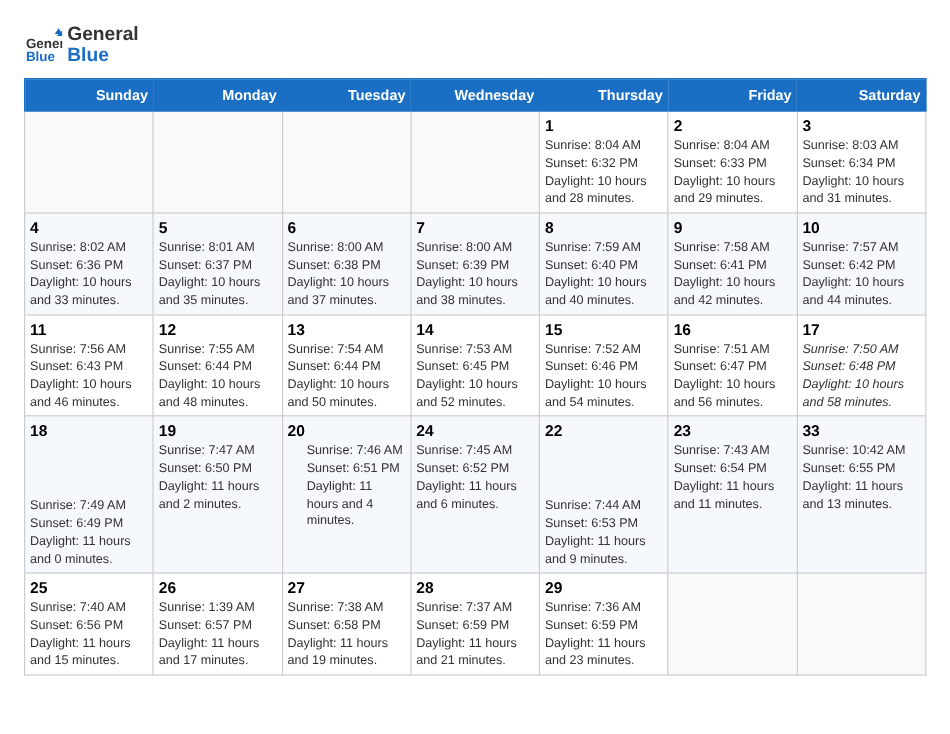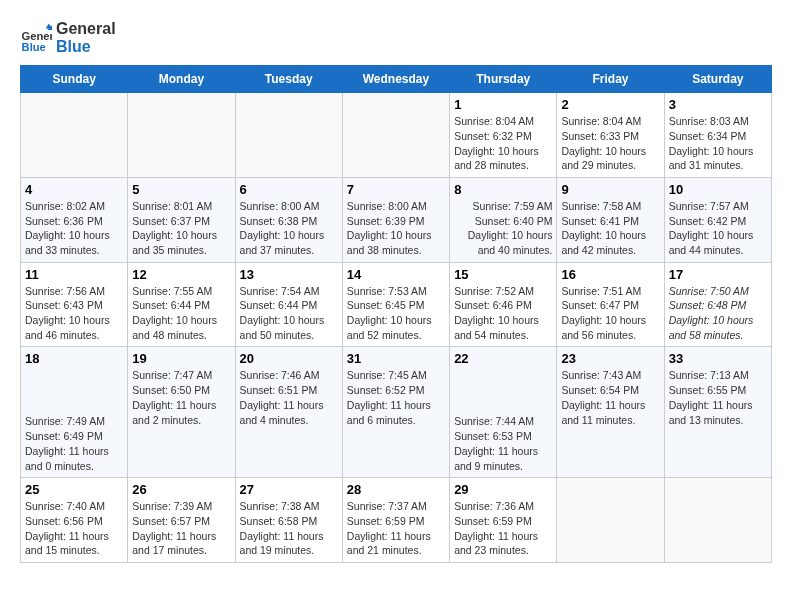--- a/index.html
+++ b/index.html
@@ -39,21 +39,21 @@
     }
     table {
       width: 100%;
       border-collapse: collapse;
       font-size: 11px;
     }
     th {
       background-color: #1a6fc4;
       color: #fff;
       padding: 6px 4px;
-      text-align: center;
+      text-align: right;
       font-size: 12px;
       border: 1px solid #1a6fc4;
     }
     td {
       border: 1px solid #ccc;
       padding: 4px;
       vertical-align: top;
       width: calc(100% / 7);
       height: 80px;
     }
@@ -154,21 +154,21 @@
 Daylight: 10 hours and 37 minutes.</div>
         </td>
         <td>
           <div class="day-num">7</div>
           <div class="cell-text" style="white-space: pre-line;">Sunrise: 8:00 AM
 Sunset: 6:39 PM
 Daylight: 10 hours and 38 minutes.</div>
         </td>
         <td>
           <div class="day-num">8</div>
-          <div class="cell-text" style="white-space: pre-line; text-align: right;">Sunrise: 7:59 AM
+          <div class="cell-text" style="white-space: pre-line;">Sunrise: 7:59 AM
 Sunset: 6:40 PM
 Daylight: 10 hours and 40 minutes.</div>
         </td>
         <td>
           <div class="day-num">9</div>
           <div class="cell-text" style="white-space: pre-line;">Sunrise: 7:58 AM
 Sunset: 6:41 PM
 Daylight: 10 hours and 42 minutes.</div>
         </td>
         <td>
@@ -230,59 +230,59 @@
 Daylight: 11 hours and 0 minutes.</div>
         </td>
         <td>
           <div class="day-num">19</div>
           <div class="cell-text" style="white-space: pre-line;">Sunrise: 7:47 AM
 Sunset: 6:50 PM
 Daylight: 11 hours and 2 minutes.</div>
         </td>
         <td>
           <div class="day-num">20</div>
-          <div class="cell-text" style="white-space: pre-line;">Sunrise: 7:46 AM
+          <div class="cell-text" style="white-space: pre-line; margin-left: 16px;">Sunrise: 7:46 AM
 Sunset: 6:51 PM
 Daylight: 11 hours and 4 minutes.</div>
         </td>
         <td>
-          <div class="day-num">31</div>
+          <div class="day-num">24</div>
           <div class="cell-text" style="white-space: pre-line;">Sunrise: 7:45 AM
 Sunset: 6:52 PM
 Daylight: 11 hours and 6 minutes.</div>
         </td>
         <td>
           <div class="day-num">22</div>
           <div class="cell-text" style="white-space: pre-line; margin-top: 48px;">Sunrise: 7:44 AM
 Sunset: 6:53 PM
 Daylight: 11 hours and 9 minutes.</div>
         </td>
         <td>
           <div class="day-num">23</div>
           <div class="cell-text" style="white-space: pre-line;">Sunrise: 7:43 AM
 Sunset: 6:54 PM
 Daylight: 11 hours and 11 minutes.</div>
         </td>
         <td>
           <div class="day-num">33</div>
-          <div class="cell-text" style="white-space: pre-line;">Sunrise: 7:13 AM
+          <div class="cell-text" style="white-space: pre-line;">Sunrise: 10:42 AM
 Sunset: 6:55 PM
 Daylight: 11 hours and 13 minutes.</div>
         </td>
       </tr>
       <tr>
         <td>
           <div class="day-num">25</div>
           <div class="cell-text" style="white-space: pre-line;">Sunrise: 7:40 AM
 Sunset: 6:56 PM
 Daylight: 11 hours and 15 minutes.</div>
         </td>
         <td>
           <div class="day-num">26</div>
-          <div class="cell-text" style="white-space: pre-line;">Sunrise: 7:39 AM
+          <div class="cell-text" style="white-space: pre-line;">Sunrise: 1:39 AM
 Sunset: 6:57 PM
 Daylight: 11 hours and 17 minutes.</div>
         </td>
         <td>
           <div class="day-num">27</div>
           <div class="cell-text" style="white-space: pre-line;">Sunrise: 7:38 AM
 Sunset: 6:58 PM
 Daylight: 11 hours and 19 minutes.</div>
         </td>
         <td>

